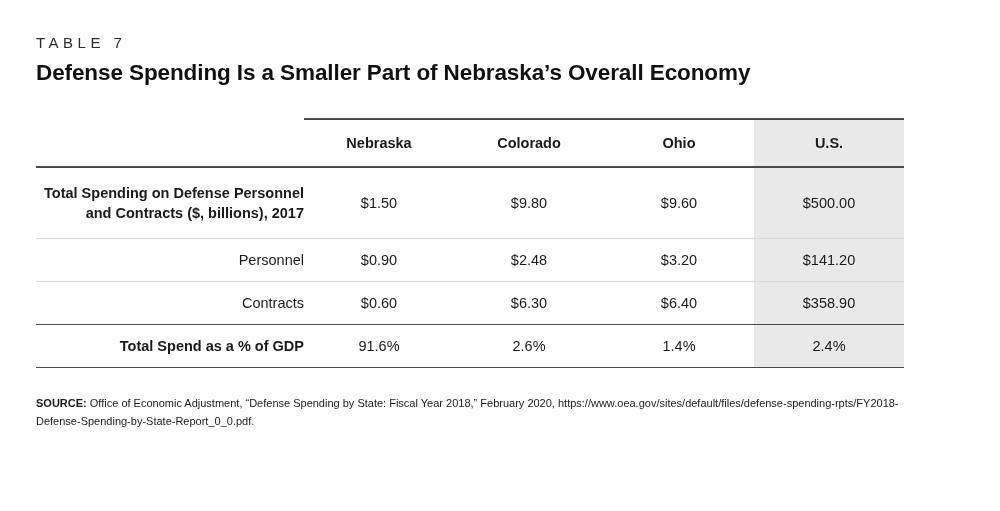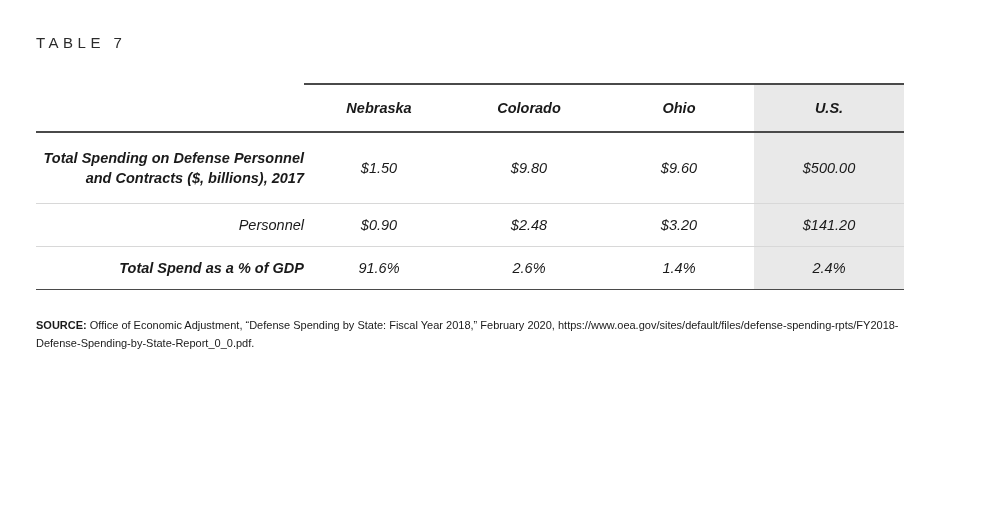--- a/index.html
+++ b/index.html
@@ -33,21 +33,20 @@
     font-weight: bold;
     color: #111111;
     letter-spacing: -0.1px;
     margin-bottom: 0;
   }
 
   .table-wrap {
     margin-top: 32px;
     width: 868px;
     margin-left: 0px;
-    font-style: italic;
   }
   table.data {
     border-collapse: collapse;
     width: 868px;
     table-layout: fixed;
   }
   table.data col.labelcol { width: 268px; }
   table.data col.datacol  { width: 150px; }
 
   table.data th, table.data td {
@@ -103,20 +102,21 @@
     width: 905px;
   }
   .source b { font-weight: bold; }
 </style>
 </head>
 <body>
 
 <div class="page">
 
   <div class="eyebrow">TABLE 7</div>
+  <div class="title">Defense Spending Is a Smaller Part of Nebraska’s Overall Economy</div>
 
   <div class="table-wrap">
     <table class="data">
       <colgroup>
         <col class="labelcol">
         <col class="datacol">
         <col class="datacol">
         <col class="datacol">
         <col class="datacol">
       </colgroup>
@@ -138,20 +138,27 @@
           <td class="cellval hilite">$500.00</td>
         </tr>
         <tr class="r-norm sep-light">
           <td class="rowlabel">Personnel</td>
           <td class="cellval">$0.90</td>
           <td class="cellval">$2.48</td>
           <td class="cellval">$3.20</td>
           <td class="cellval hilite">$141.20</td>
         </tr>
         <tr class="r-norm sep-dark">
+          <td class="rowlabel">Contracts</td>
+          <td class="cellval">$0.60</td>
+          <td class="cellval">$6.30</td>
+          <td class="cellval">$6.40</td>
+          <td class="cellval hilite">$358.90</td>
+        </tr>
+        <tr class="r-norm sep-dark">
           <td class="rowlabel bold">Total Spend as a % of GDP</td>
           <td class="cellval">91.6%</td>
           <td class="cellval">2.6%</td>
           <td class="cellval">1.4%</td>
           <td class="cellval hilite">2.4%</td>
         </tr>
       </tbody>
     </table>
   </div>
 

